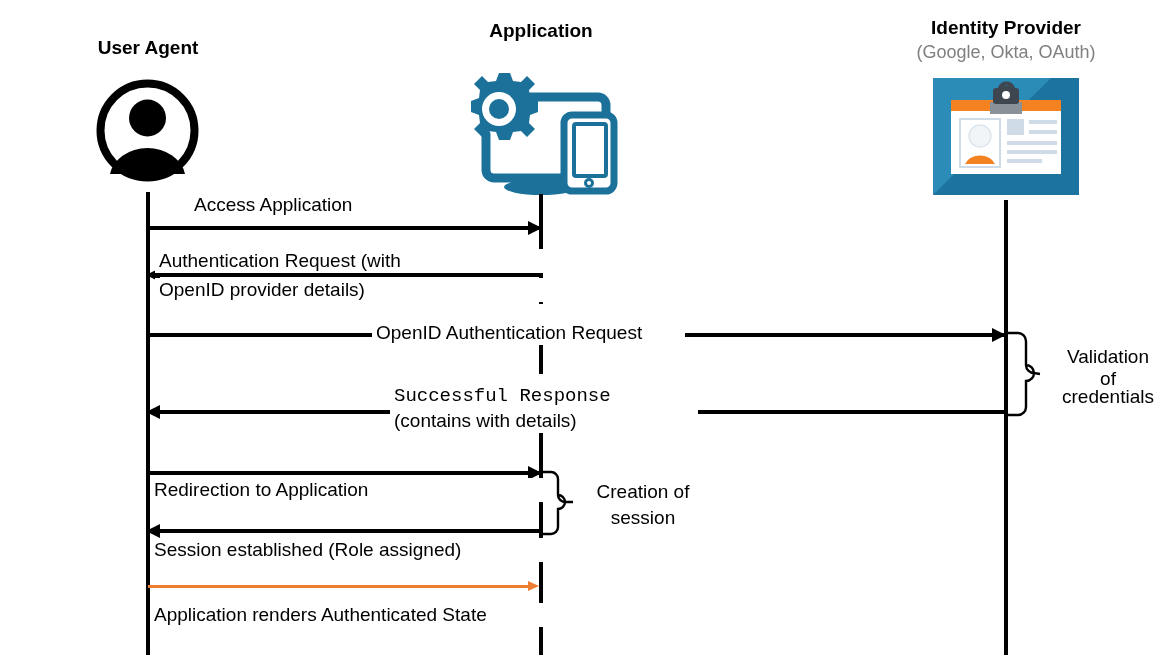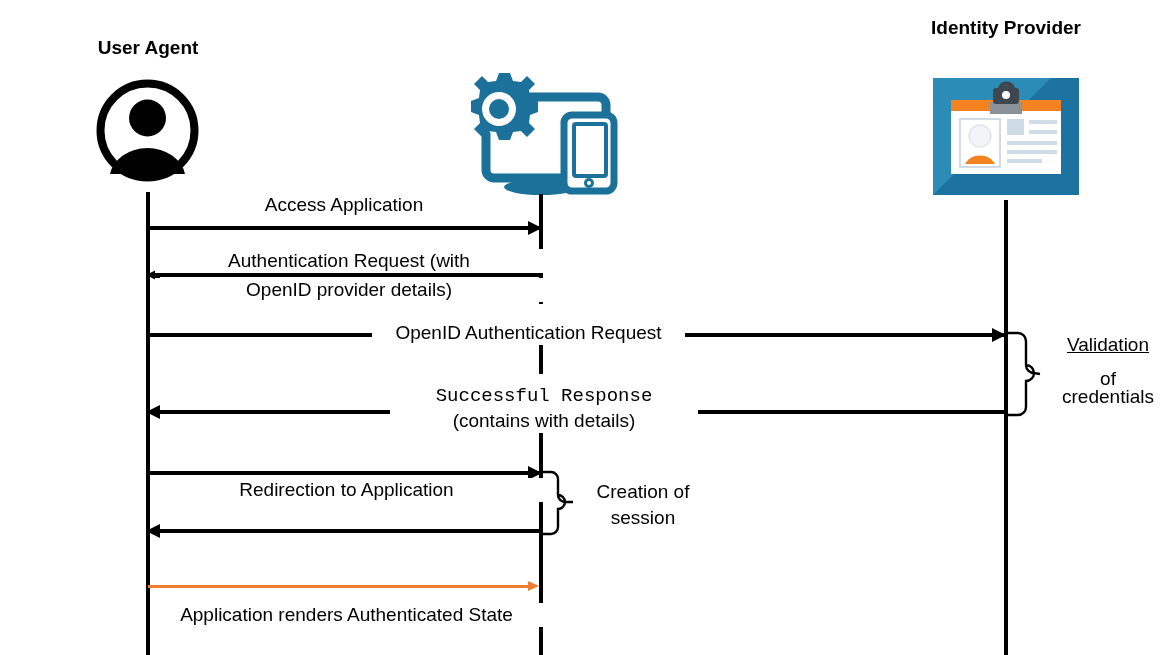--- a/index.html
+++ b/index.html
@@ -70,21 +70,21 @@
     border-bottom: 7px solid transparent;
     border-right: 14px solid #000000;
   }
   .arrow-head.right.orange {
     border-top: 5px solid transparent;
     border-bottom: 5px solid transparent;
     border-left: 11px solid #ED7D31;
   }
   .msg-label {
     position: absolute;
-    text-align: center;
+    text-align: left;
     font-size: 19px;
     line-height: 24px;
     color: #000000;
     background: #ffffff;
     white-space: nowrap;
     padding: 0 4px;
   }
 
   
   .note-label {
@@ -113,23 +113,25 @@
     position: absolute;
   }
 </style>
 </head>
 <body>
 
 <div id="canvas">
 
   <div class="participant-title" style="left:48px; top:36px; width:200px;">User Agent</div>
 
+  <div class="participant-title" style="left:441px; top:19px; width:200px;">Application</div>
 
   <div class="participant-title" style="left:891px; top:16px; width:230px;">Identity Provider</div>
 
+  <div class="participant-subtitle" style="left:891px; top:41px; width:230px;">(Google, Okta, OAuth)</div>
 
   <div class="user-icon" style="left:95px; top:78px;">
     <svg width="105" height="105" viewBox="0 0 105 105">
       <circle cx="52.5" cy="52.5" r="47" fill="none" stroke="#000000" stroke-width="8"></circle>
       <circle cx="52.5" cy="40" r="18.5" fill="#000000"></circle>
       <path d="M 15 96 A 38 31 0 0 1 90 96 Z" fill="#000000"></path>
     </svg>
   </div>
 
   <div class="app-icon" style="left:450px; top:70px;">
@@ -205,32 +207,33 @@
   <div class="arrow-head left" style="left:146px; top:405px;"></div>
   <div class="msg-label" style="left:390px; top:384px; width:300px;font-family:Liberation Mono, monospace;">Successful Response</div>
   <div class="msg-label" style="left:390px; top:409px; width:300px;">(contains with details)</div>
 
   <div class="msg-line" style="left:146px; top:471px; width:395px;"></div>
   <div class="arrow-head right" style="left:528px; top:466px;"></div>
   <div class="msg-label" style="left:150px; top:478px; width:385px;">Redirection to Application</div>
 
   <div class="msg-line" style="left:152px; top:529px; width:389px;"></div>
   <div class="arrow-head left" style="left:146px; top:524px;"></div>
+  <div class="msg-label" style="left:150px; top:538px; width:385px;">Session established (Role assigned)</div>
 
   <div class="msg-line thin" style="left:148px; top:585px; width:383px;"></div>
   <div class="arrow-head right orange" style="left:528px; top:581px;"></div>
   <div class="msg-label" style="left:150px; top:603px; width:385px;">Application renders Authenticated State</div>
 
   <div class="brace" style="left:1006px; top:331px;">
     <svg width="46" height="86" viewBox="0 0 46 86">
       <path d="M 2 2 L 12 2 A 8 8 0 0 1 20 10 L 20 34 A 8 8 0 0 0 28 42 L 34 43
                M 20 34 A 8 8 0 0 1 20 50 L 20 76 A 8 8 0 0 1 12 84 L 2 84" fill="none" stroke="#000000" stroke-width="2.4"></path>
     </svg>
   </div>
-  <div class="note-label" style="left:1044px; top:332px; width:128px;text-decoration:underline;">Validation</div>
+  <div class="note-label" style="left:1044px; top:344px; width:128px;">Validation</div>
   <div class="note-label" style="left:1044px; top:366px; width:128px;">of</div>
   <div class="note-label" style="left:1044px; top:384px; width:128px;">credentials</div>
 
   <div class="brace" style="left:541px; top:470px;">
     <svg width="46" height="66" viewBox="0 0 46 66">
       <path d="M 2 2 L 10 2 A 7 7 0 0 1 17 9 L 17 25 A 7 7 0 0 0 24 32 L 32 32
                M 17 25 A 7 7 0 0 1 17 39 L 17 57 A 7 7 0 0 1 10 64 L 2 64" fill="none" stroke="#000000" stroke-width="2.4"></path>
     </svg>
   </div>
   <div class="note-label" style="left:578px; top:505px; width:130px;">session</div>

